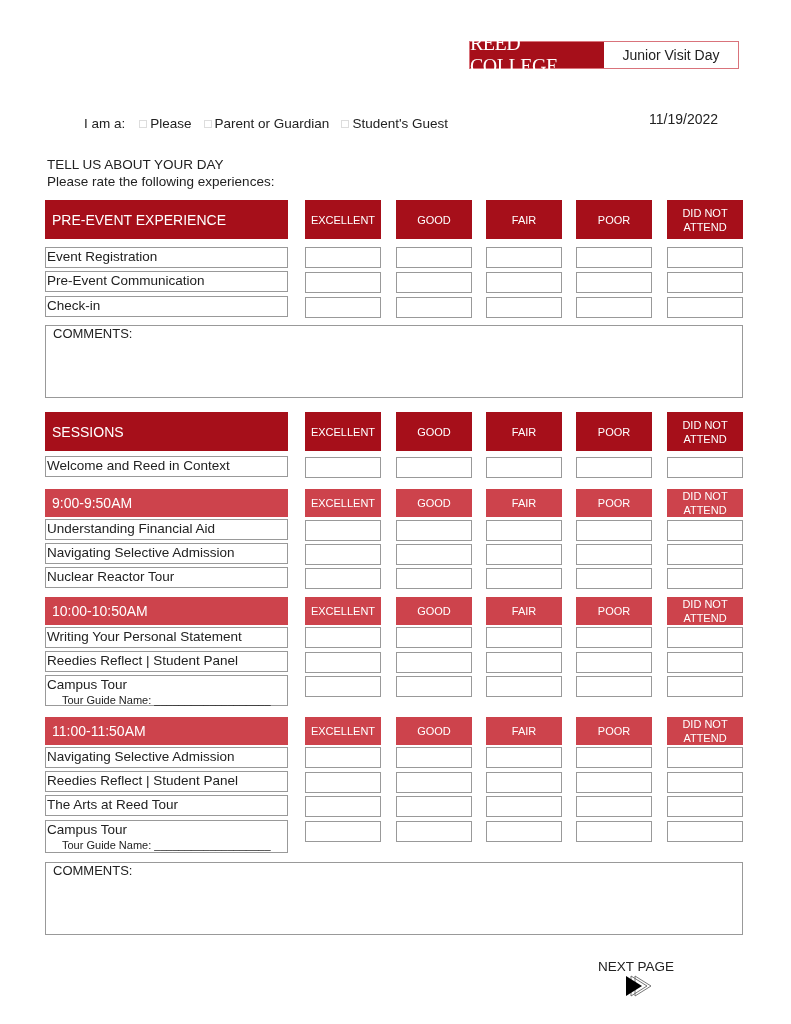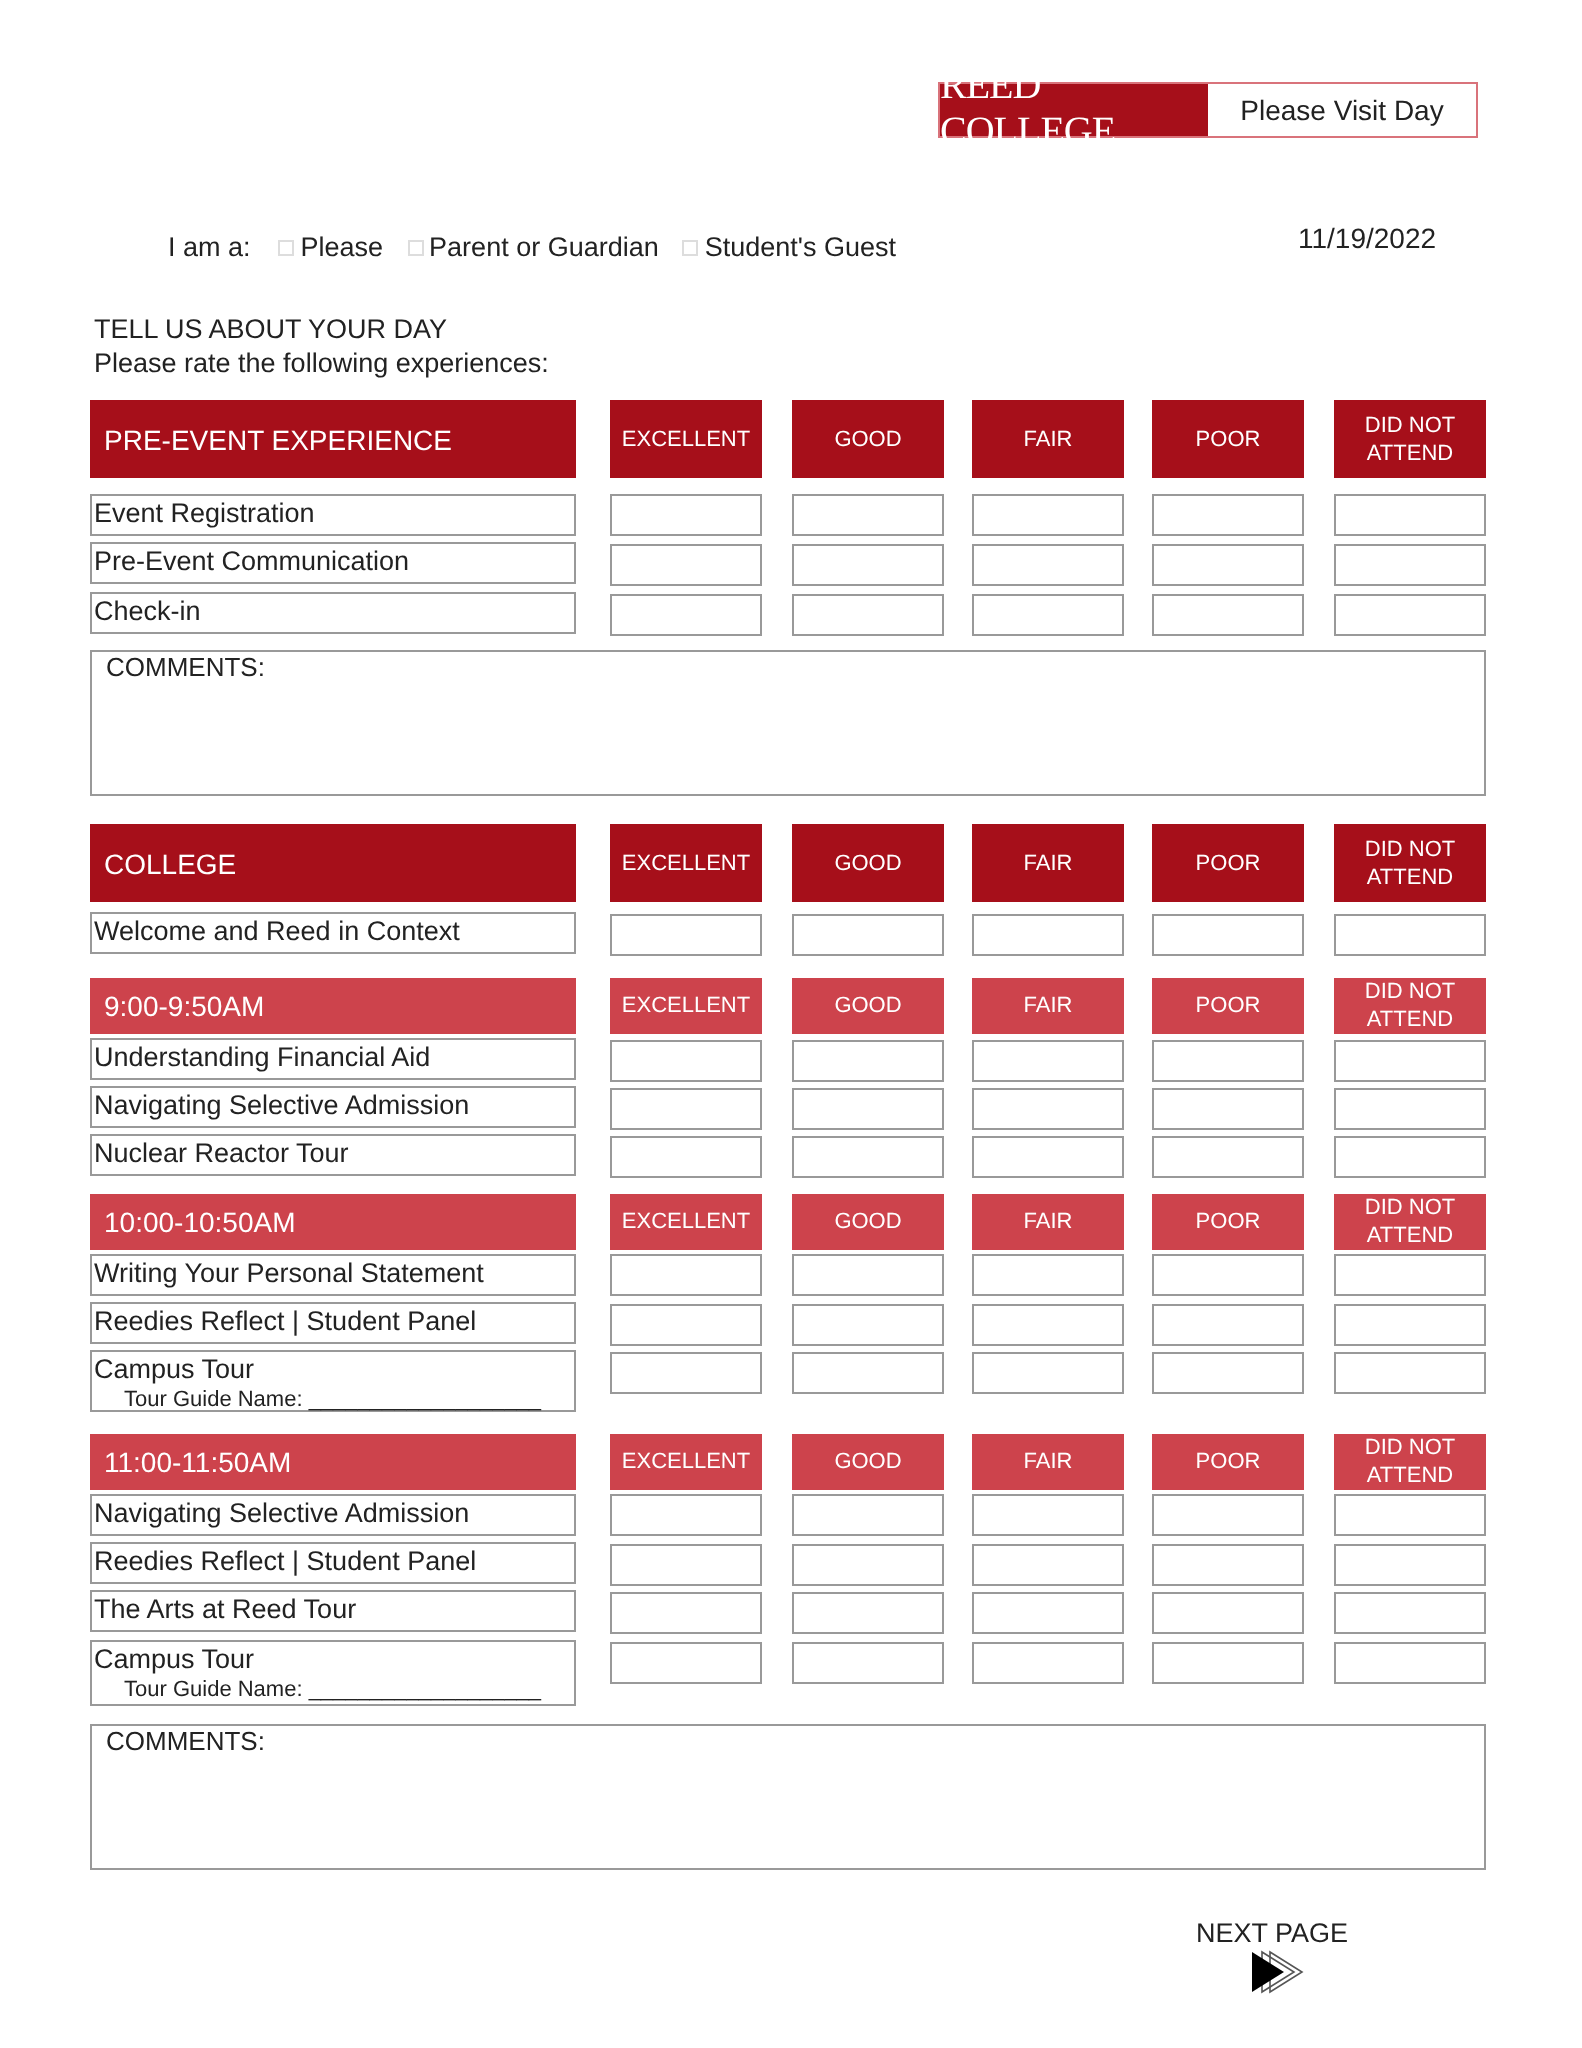--- a/index.html
+++ b/index.html
@@ -31,21 +31,21 @@
   .comments { position: absolute; border: 1px solid #999; background: #fff; padding: 0 7px; font-size: 13px; }
 
   .next { position: absolute; left: 598px; top: 959px; display: flex; align-items: center; font-size: 13.5px; flex-direction: column; }
   .next svg { margin-left: 6px; }
 </style>
 </head>
 <body>
 
 <div class="brand">
   <div class="brand-logo">REED COLLEGE</div>
-  <div class="brand-sub">Please Visit Day</div>
+  <div class="brand-sub">Junior Visit Day</div>
 </div>
 
 <div class="iam">
   <span class="lbl">I am a:</span>
   <label class="opt">
       <span class="cb"></span>
       <span>Please</span>
     </label>
   <label class="opt">
       <span class="cb"></span>
@@ -82,21 +82,21 @@
     <div class="cell" style="left: 486px; top: 272px; width: 76px; height: 21px;"></div>
     <div class="cell" style="left: 576px; top: 272px; width: 76px; height: 21px;"></div>
     <div class="cell" style="left: 667px; top: 272px; width: 76px; height: 21px;"></div>
     <div class="rowlbl" style="left: 45px; top: 296px; width: 243px; height: 21px;"><span>Check-in</span></div>
     <div class="cell" style="left: 305px; top: 297px; width: 76px; height: 21px;"></div>
     <div class="cell" style="left: 396px; top: 297px; width: 76px; height: 21px;"></div>
     <div class="cell" style="left: 486px; top: 297px; width: 76px; height: 21px;"></div>
     <div class="cell" style="left: 576px; top: 297px; width: 76px; height: 21px;"></div>
     <div class="cell" style="left: 667px; top: 297px; width: 76px; height: 21px;"></div>
     <div class="comments" style="left: 45px; top: 325px; width: 698px; height: 73px;">COMMENTS:</div>
-    <div class="hdr title dark" style="left: 45px; top: 412px; width: 243px; height: 39px;">COLLEGE</div>
+    <div class="hdr title dark" style="left: 45px; top: 412px; width: 243px; height: 39px;">SESSIONS</div>
     <div class="hdr col dark" style="left: 305px; top: 412px; width: 76px; height: 39px; padding: 0px 4px;">EXCELLENT</div>
     <div class="hdr col dark" style="left: 396px; top: 412px; width: 76px; height: 39px; padding: 0px 4px;">GOOD</div>
     <div class="hdr col dark" style="left: 486px; top: 412px; width: 76px; height: 39px; padding: 0px 4px;">FAIR</div>
     <div class="hdr col dark" style="left: 576px; top: 412px; width: 76px; height: 39px; padding: 0px 4px;">POOR</div>
     <div class="hdr col dark" style="left: 667px; top: 412px; width: 76px; height: 39px; padding: 0px 4px;">DID NOT ATTEND</div>
     <div class="rowlbl" style="left: 45px; top: 456px; width: 243px; height: 21px;"><span>Welcome and Reed in Context</span></div>
     <div class="cell" style="left: 305px; top: 457px; width: 76px; height: 21px;"></div>
     <div class="cell" style="left: 396px; top: 457px; width: 76px; height: 21px;"></div>
     <div class="cell" style="left: 486px; top: 457px; width: 76px; height: 21px;"></div>
     <div class="cell" style="left: 576px; top: 457px; width: 76px; height: 21px;"></div>

